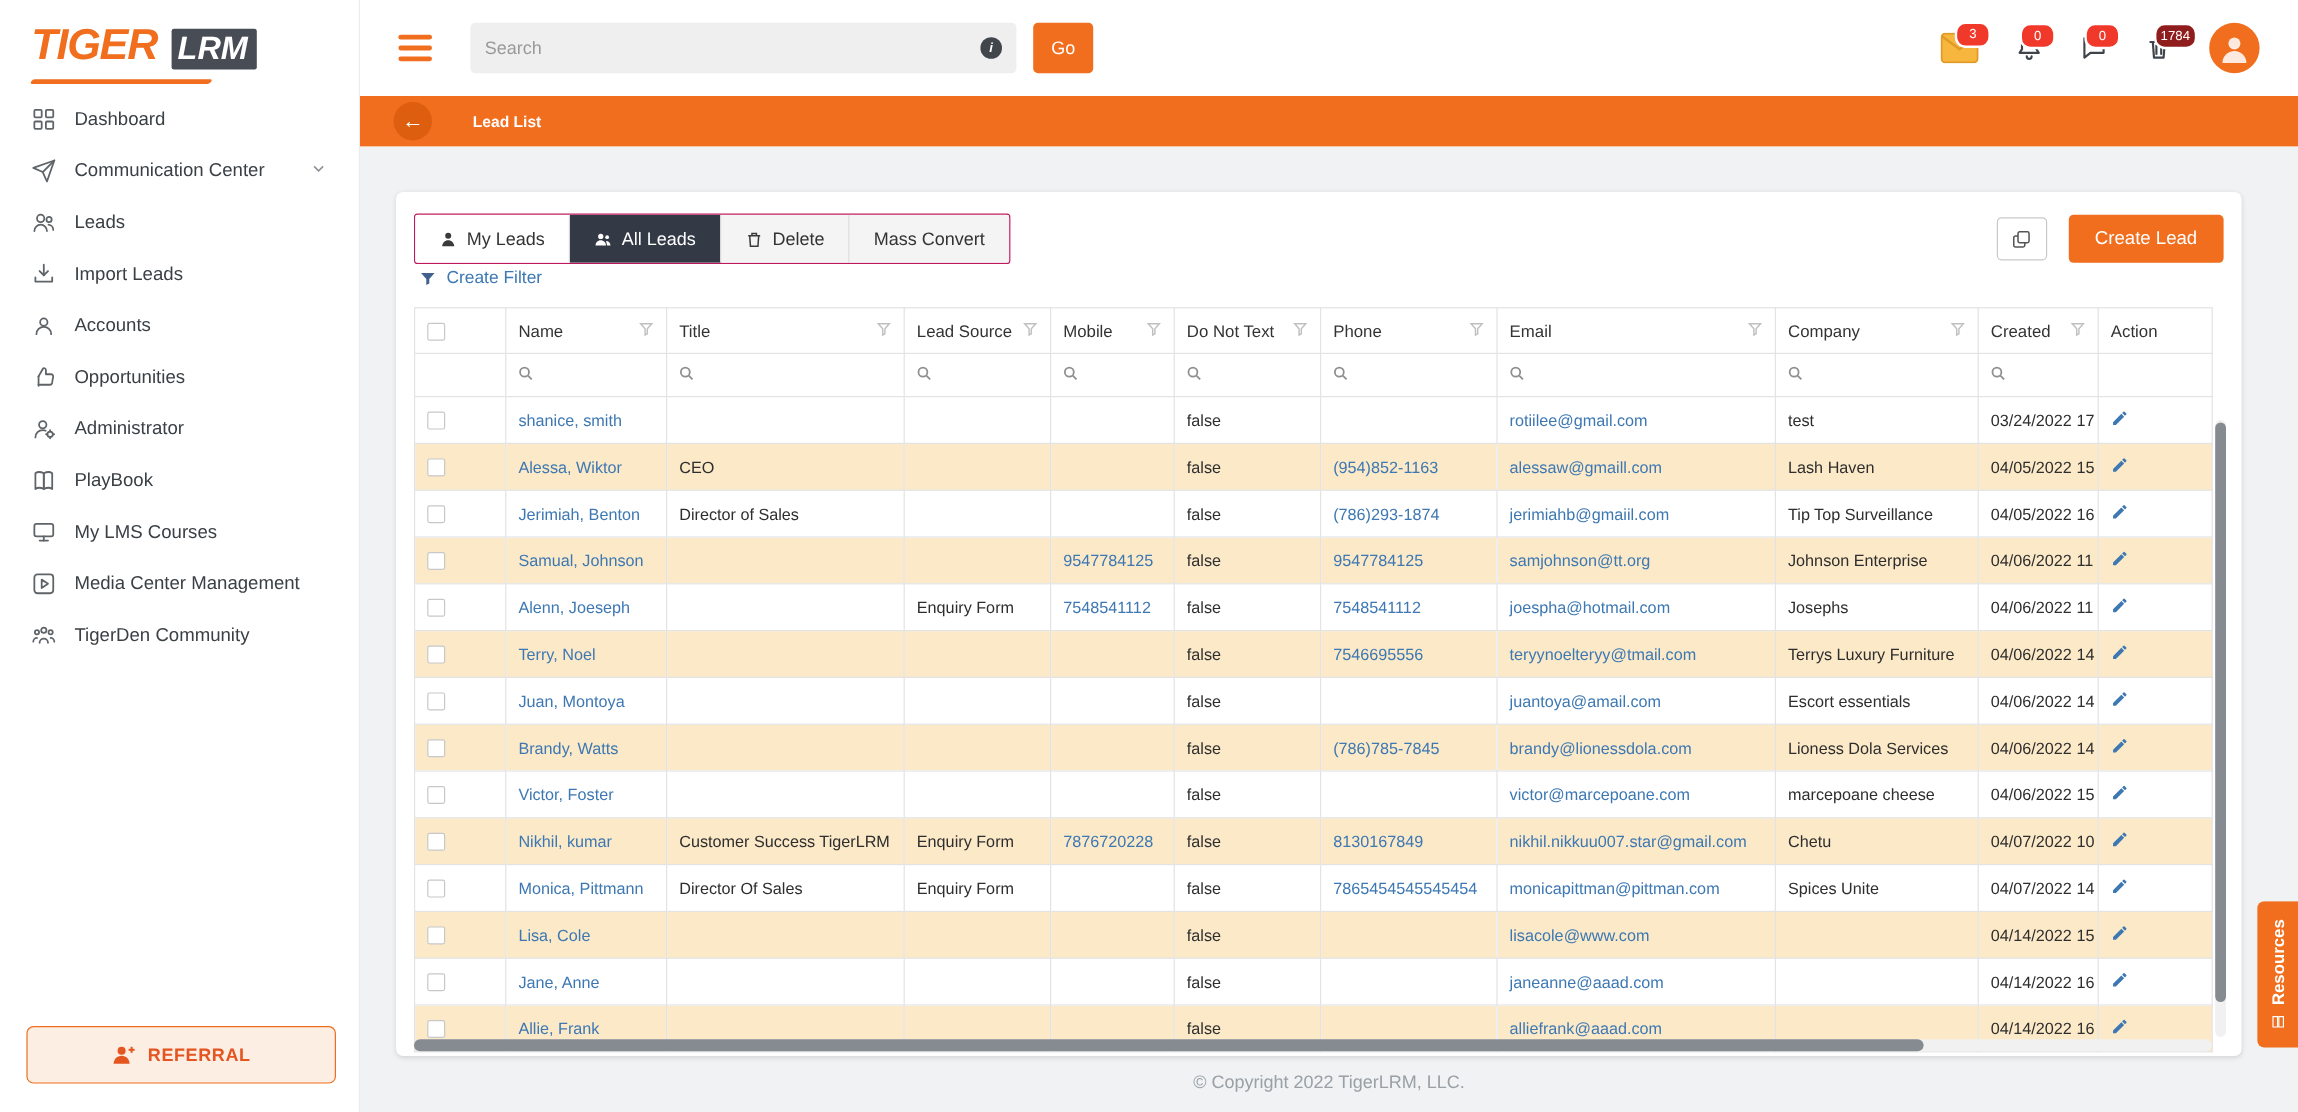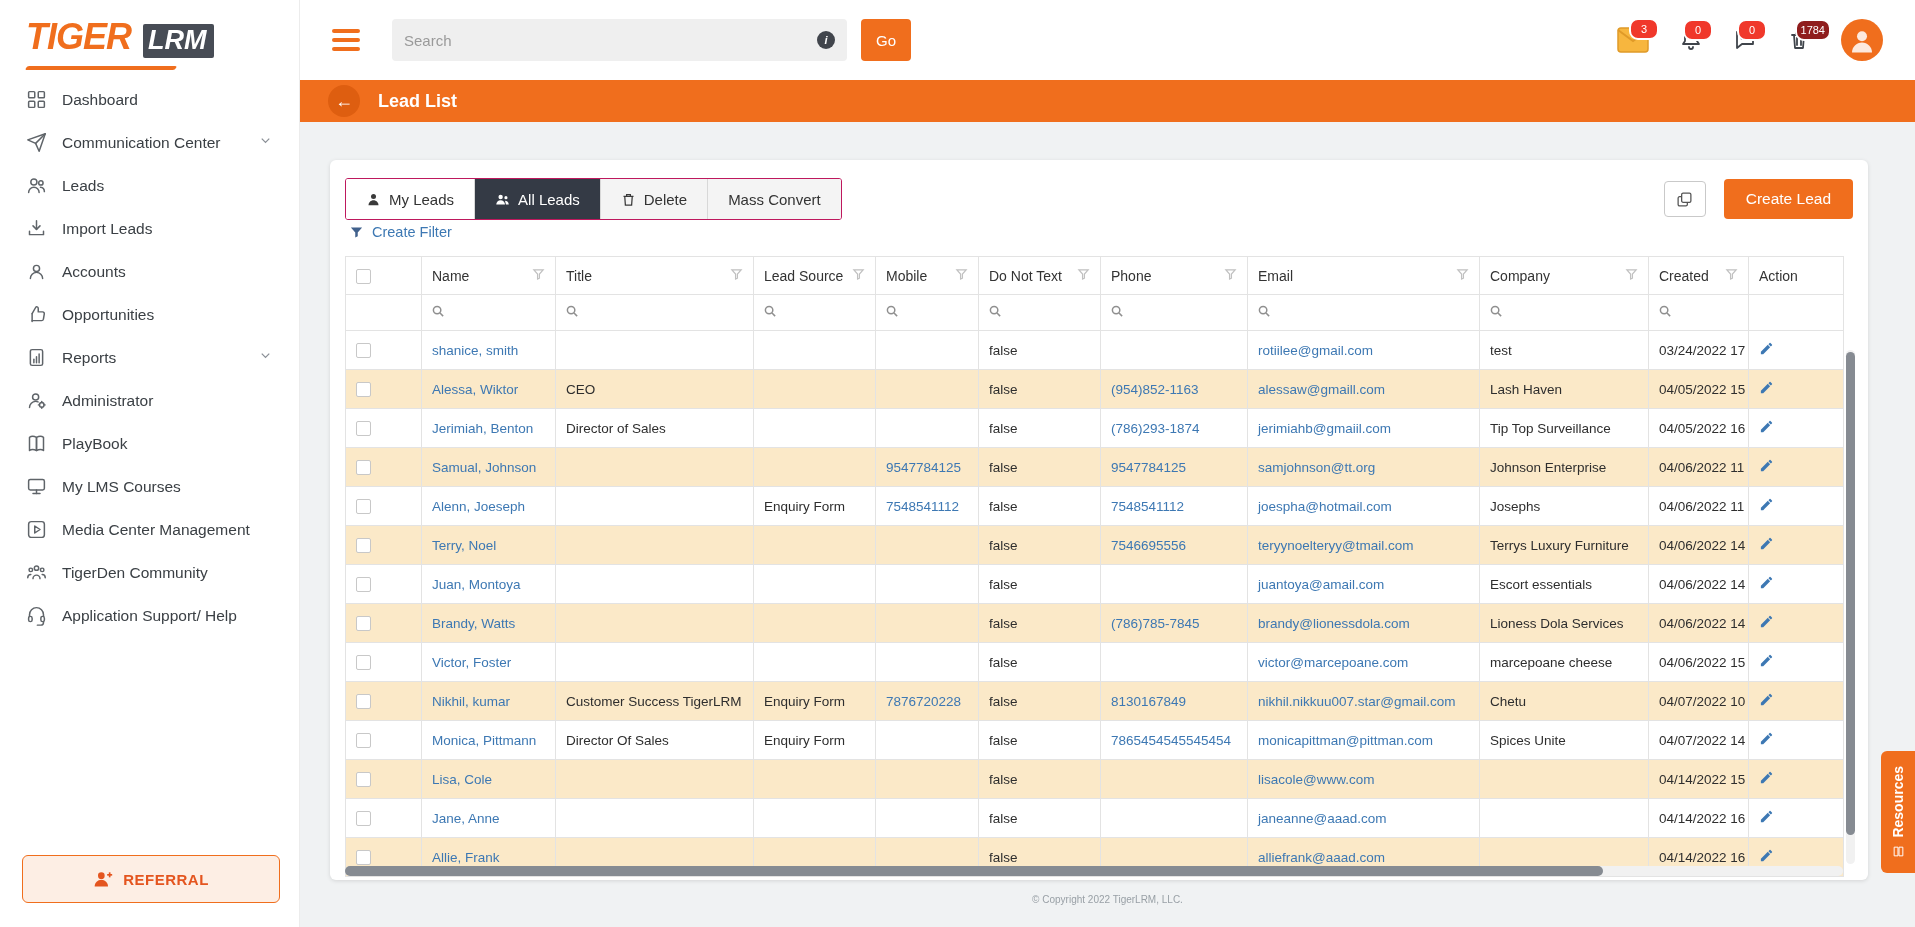--- a/index.html
+++ b/index.html
@@ -52,21 +52,21 @@
            padding: 0 4px; border: 2px solid #fff; box-sizing: content-box; }
   .badge.dark { background: #8f1d1d; right: -20px; }
   .avatar { width: 42px; height: 42px; border-radius: 50%; background: #f06e1d; display: flex;
             align-items: center; justify-content: center; overflow: hidden; cursor: pointer; }
 
   
   .page-header { position: fixed; left: 300px; top: 80px; right: 0; height: 42px; background: #f06e1d;
                  display: flex; align-items: center; padding: 0 28px; z-index: 20; }
   .back-btn { width: 32px; height: 32px; border-radius: 50%; background: #de5e10; color: #fff;
               font-size: 18px; display: flex; align-items: center; justify-content: center; cursor: pointer; }
-  .page-title { color: #fff; font-size: 18px; font-weight: bold; margin-left: 18px; }
+  .page-title { color: #fff; font-size: 13px; font-weight: bold; margin-left: 34px; }
 
   
   .main { position: absolute; left: 300px; top: 122px; right: 0; bottom: 0; background: #f0f2f3; overflow: hidden; }
   .card { margin: 38px 47px 0 30px; background: #fff; border-radius: 6px; box-shadow: 0 1px 4px rgba(0,0,0,.12);
           padding: 18px 15px 0 15px; height: 720px; overflow: hidden; position: relative; }
 
   .tabs-row { display: flex; align-items: center; }
   .tab-group { display: inline-flex; border: 1px solid #be185d; border-radius: 3px; overflow: hidden; }
   .tab { display: flex; align-items: center; gap: 8px; padding: 0 20px; height: 40px; font-size: 15px;
          color: #333; background: #fff; cursor: pointer; border-right: 1px solid #d8d8d8; }
@@ -104,21 +104,21 @@
   
   .v-scrollbar { position: absolute; top: 190px; bottom: 16px; right: 13px; width: 9px;
                  background: #f1f1f1; border-radius: 5px; }
   .v-scrollbar .thumb { position: absolute; top: 2px; left: 0; width: 9px; height: 94%;
                         background: #868b92; border-radius: 5px; cursor: grab; }
   .h-scrollbar { position: absolute; left: 15px; bottom: 4px; width: 1498px; height: 10px;
                  background: #f1f1f1; border-radius: 5px; }
   .h-scrollbar .thumb { position: absolute; left: 0; top: 0; height: 10px; width: 84%;
                         background: #868b92; border-radius: 5px; cursor: grab; }
 
-  .footer { margin-top: 14px; text-align: center; font-size: 10px; color: #99a0a6; }
+  .footer { margin-top: 14px; text-align: center; font-size: 15px; color: #99a0a6; }
 
   
   .resources-tab { position: fixed; right: 0; bottom: 54px; width: 34px; height: 122px; background: #f06e1d;
                    border-radius: 6px 0 0 6px; display: flex; flex-direction: column; align-items: center;
                    justify-content: center; gap: 8px; cursor: pointer; z-index: 40; }
   .resources-label { writing-mode: vertical-rl; transform: rotate(180deg); color: #fff; font-size: 14px;
                      font-weight: bold; }
   .resources-tab svg { width: 13px; height: 13px; stroke: #fff; fill: none; stroke-width: 1.8; }
 </style>
 </head>
@@ -190,34 +190,20 @@
           <svg viewBox="0 0 24 24">
             <path d="M7 11v9"></path>
             <path d="M7 11l4-7c.8-1.4 3-.8 3 1v4h5c1.2 0 2.1 1.1 1.9 2.3l-1 6c-.2 1-1 1.7-2 1.7H7"></path>
           </svg>
         </span>
       <span class="nav-label">Opportunities</span>
     </div>
     <div class="nav-item">
       <span class="nav-icon">
           <svg viewBox="0 0 24 24">
-            <rect x="5" y="3" width="14" height="18" rx="2"></rect>
-            <path d="M9 14v4"></path>
-            <path d="M12 11v7"></path>
-            <path d="M15 8v10"></path>
-          </svg>
-        </span>
-      <span class="nav-label">Reports</span>
-      <span class="nav-chevron"><svg viewBox="0 0 24 24">
-            <path d="M6 9l6 6 6-6"></path>
-          </svg></span>
-    </div>
-    <div class="nav-item">
-      <span class="nav-icon">
-          <svg viewBox="0 0 24 24">
             <circle cx="11" cy="8" r="3.5"></circle>
             <path d="M4 20c0-3.9 3.1-7 7-7 1 0 2 .2 2.8.6"></path>
             <circle cx="18" cy="17" r="2.6"></circle>
             <path d="M18 13.2v1.2M18 19.6v1.2M21.8 17h-1.2M15.4 17h-1.2"></path>
           </svg>
         </span>
       <span class="nav-label">Administrator</span>
     </div>
     <div class="nav-item">
       <span class="nav-icon">
@@ -252,31 +238,20 @@
           <svg viewBox="0 0 24 24">
             <circle cx="12" cy="7" r="2.5"></circle>
             <circle cx="5.5" cy="9" r="2"></circle>
             <circle cx="18.5" cy="9" r="2"></circle>
             <path d="M8 19c0-2.2 1.8-4 4-4s4 1.8 4 4"></path>
             <path d="M2 18c0-2 1.6-3.6 3.5-3.6"></path>
             <path d="M22 18c0-2-1.6-3.6-3.5-3.6"></path>
           </svg>
         </span>
       <span class="nav-label">TigerDen Community</span>
-    </div>
-    <div class="nav-item">
-      <span class="nav-icon">
-          <svg viewBox="0 0 24 24">
-            <path d="M4 13v-2a8 8 0 0 1 16 0v2"></path>
-            <rect x="3" y="13" width="4" height="6" rx="2"></rect>
-            <rect x="17" y="13" width="4" height="6" rx="2"></rect>
-            <path d="M20 19v1c0 1.7-1.3 3-3 3h-4"></path>
-          </svg>
-        </span>
-      <span class="nav-label">Application Support/ Help</span>
     </div>
   </nav>
 
   <button class="referral">
     <svg viewBox="0 0 24 24">
         <circle cx="10" cy="8" r="4"></circle>
         <path d="M2 21c0-4.4 3.6-8 8-8s8 3.6 8 8H2z"></path>
         <rect x="17" y="6" width="6" height="2"></rect>
         <rect x="19" y="4" width="2" height="6"></rect>
       </svg>

